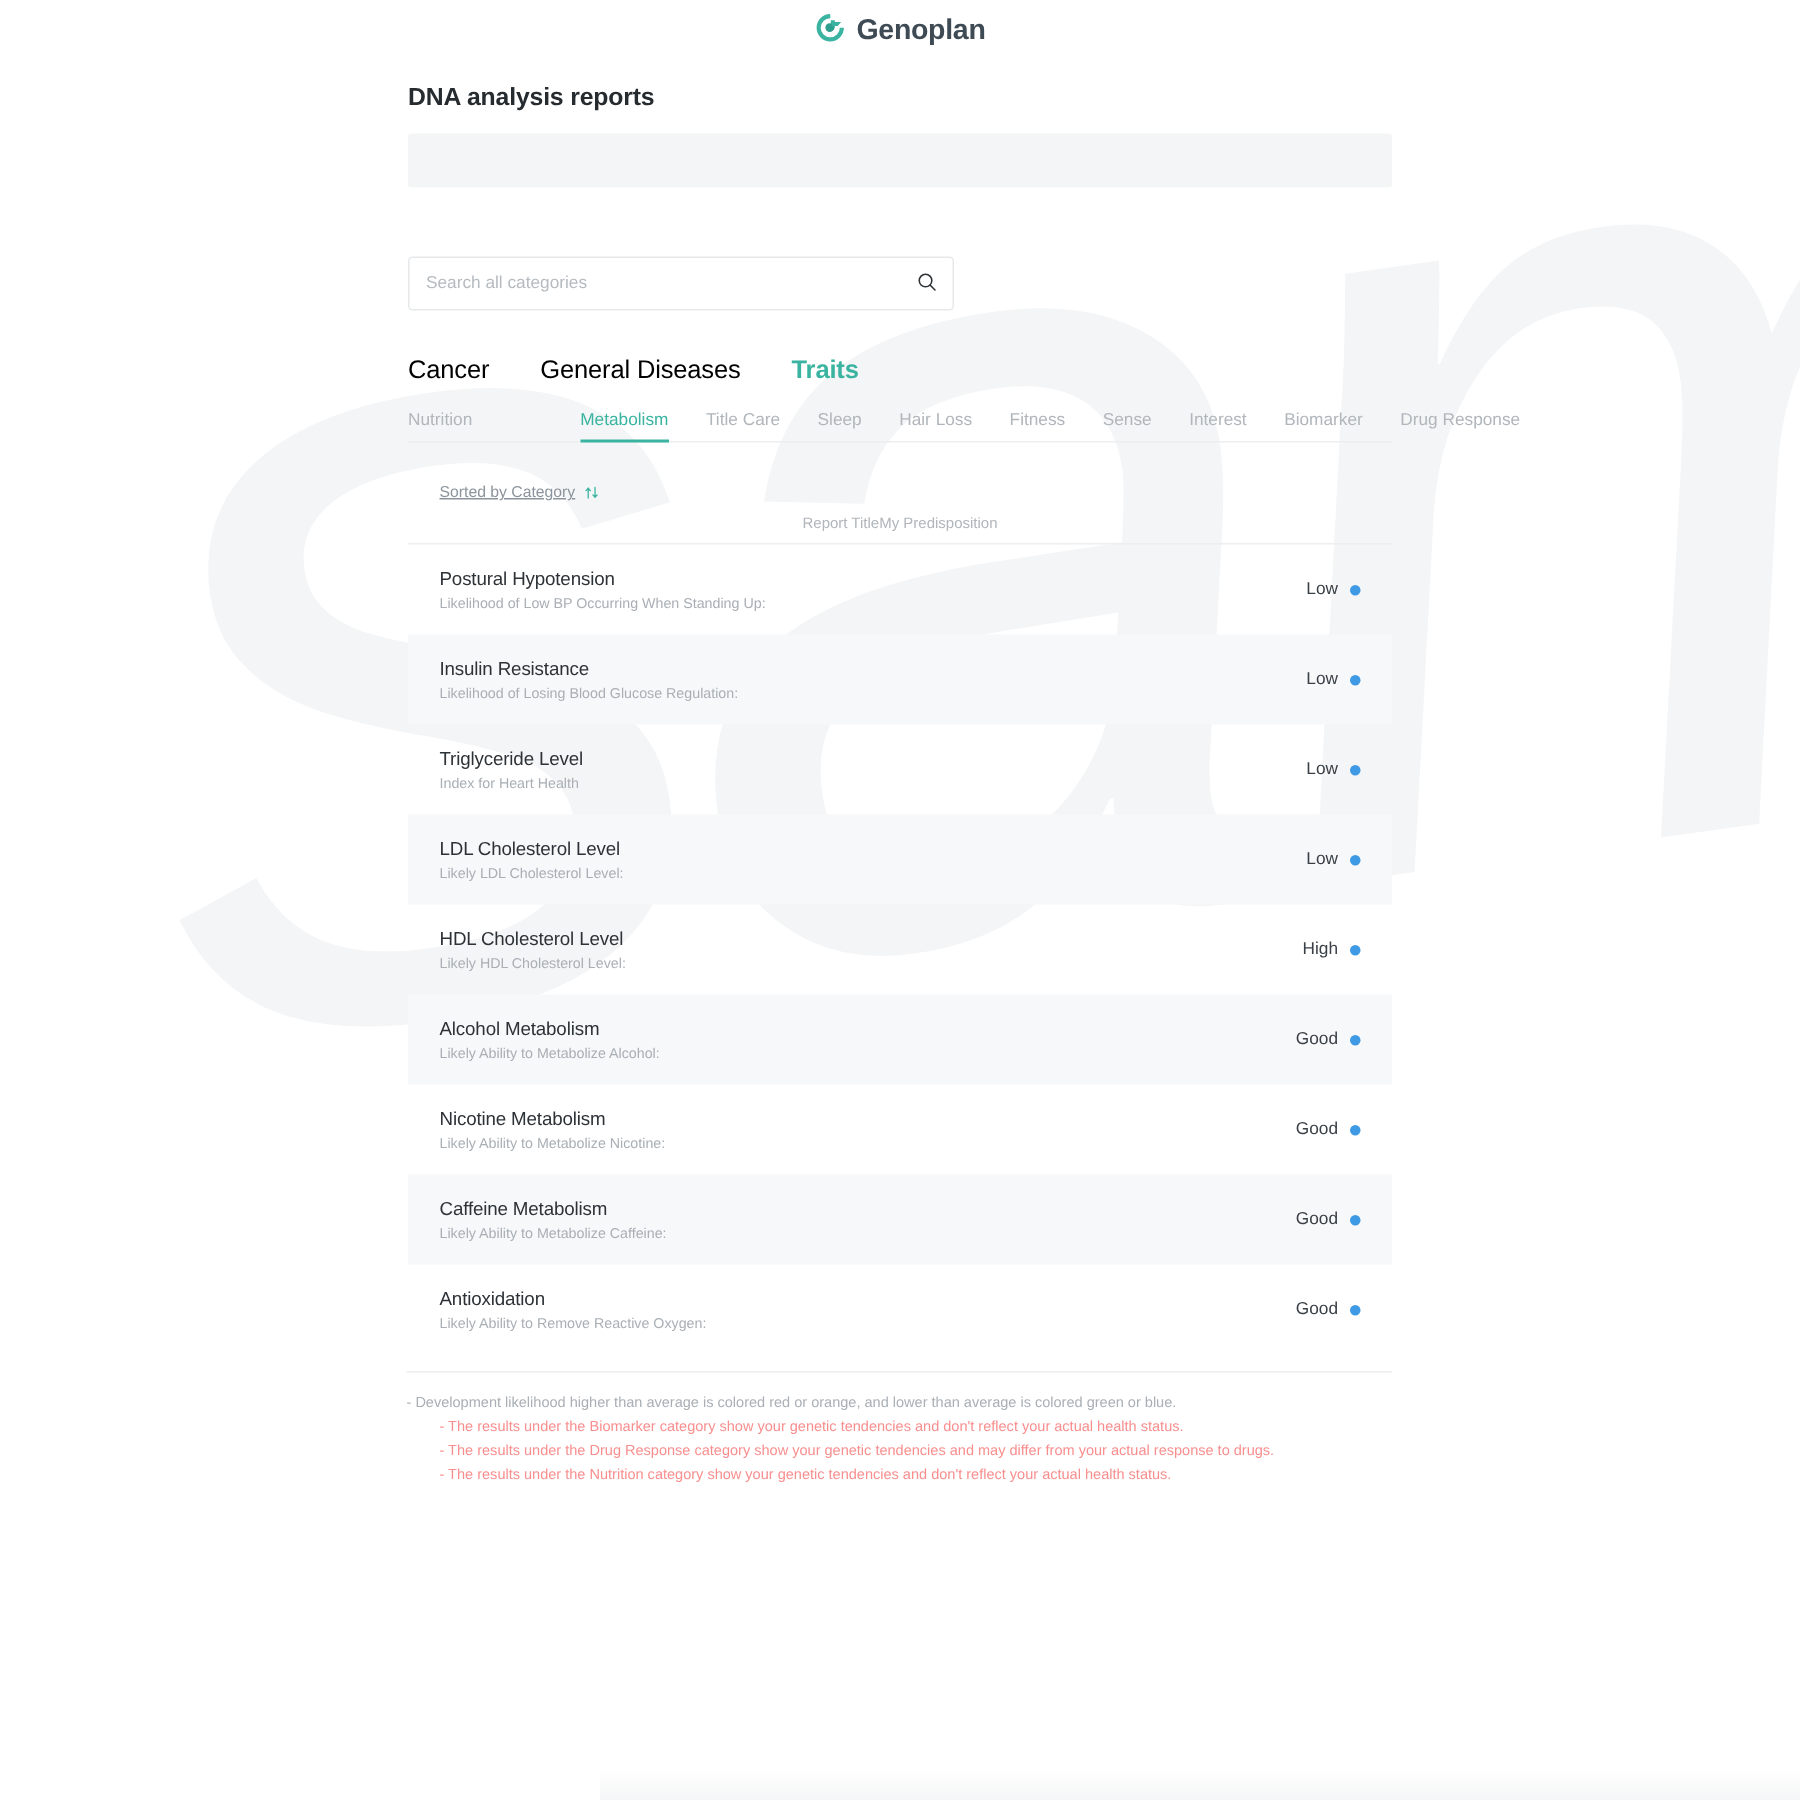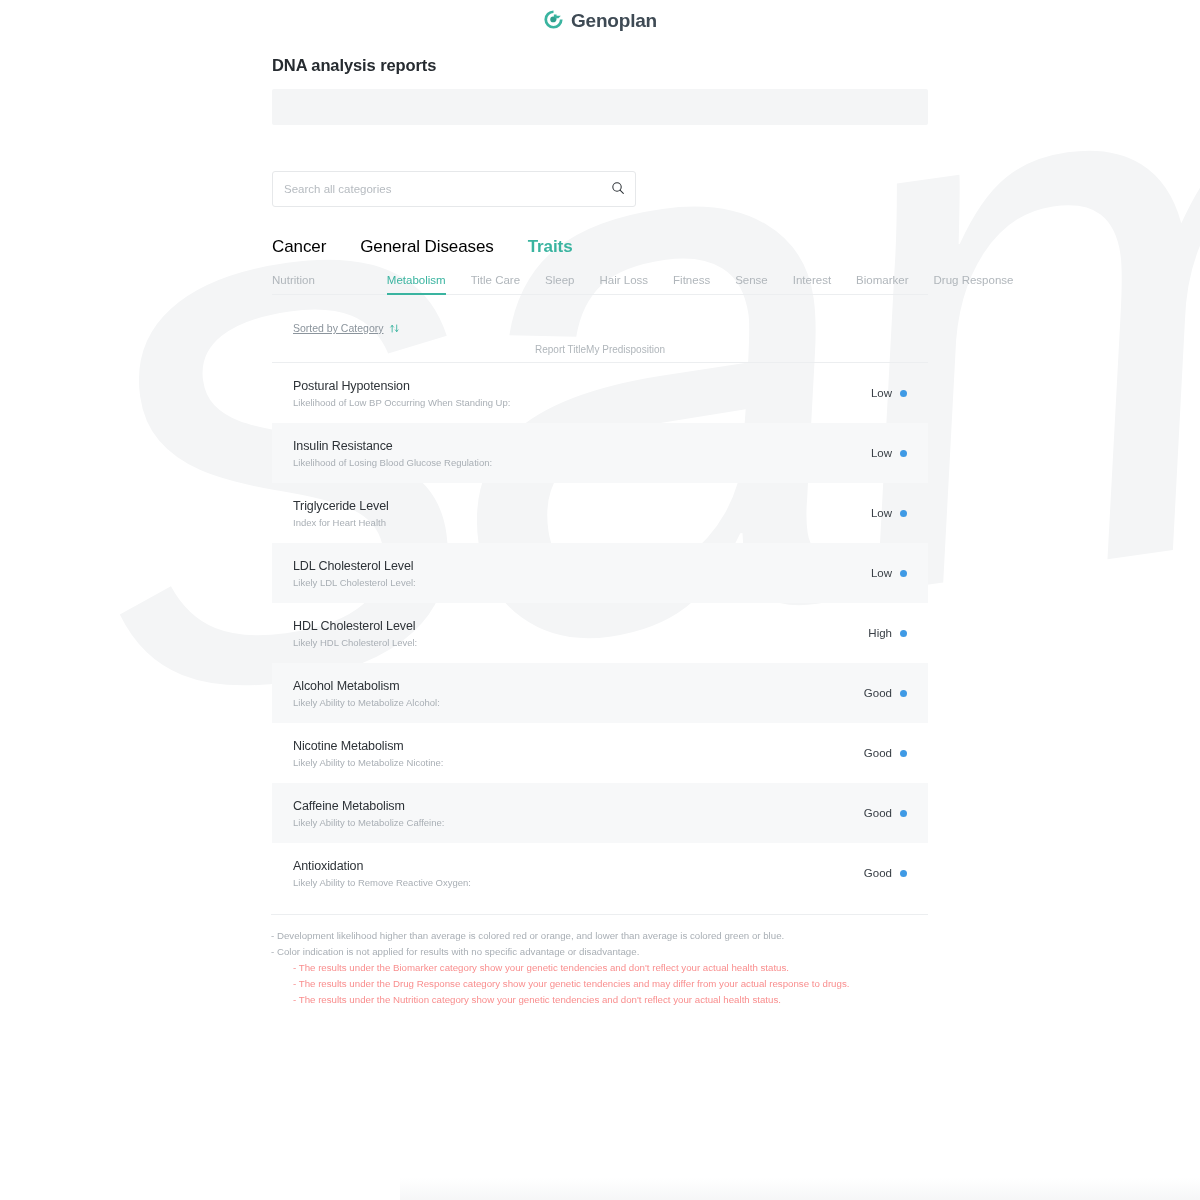--- a/index.html
+++ b/index.html
@@ -441,21 +441,20 @@
           <div class="row-result">
             <span class="result-text">Good</span>
             <span class="result-dot"></span>
           </div>
         </div>
 
       </div>
 
       <div class="footnotes">
         <div class="footnote">- Development likelihood higher than average is colored red or orange, and lower than average is colored green or blue.</div>
-        <div class="footnote">- Color indication is not applied for results with no specific advantage or disadvantage.</div>
         <div class="footnote warn">- The results under the Biomarker category show your genetic tendencies and don't reflect your actual health status.</div>
         <div class="footnote warn">- The results under the Drug Response category show your genetic tendencies and may differ from your actual response to drugs.</div>
         <div class="footnote warn">- The results under the Nutrition category show your genetic tendencies and don't reflect your actual health status.</div>
       </div>
 
     </div>
   </div>
 
   <div class="bottom-fade"></div>
 </div>

